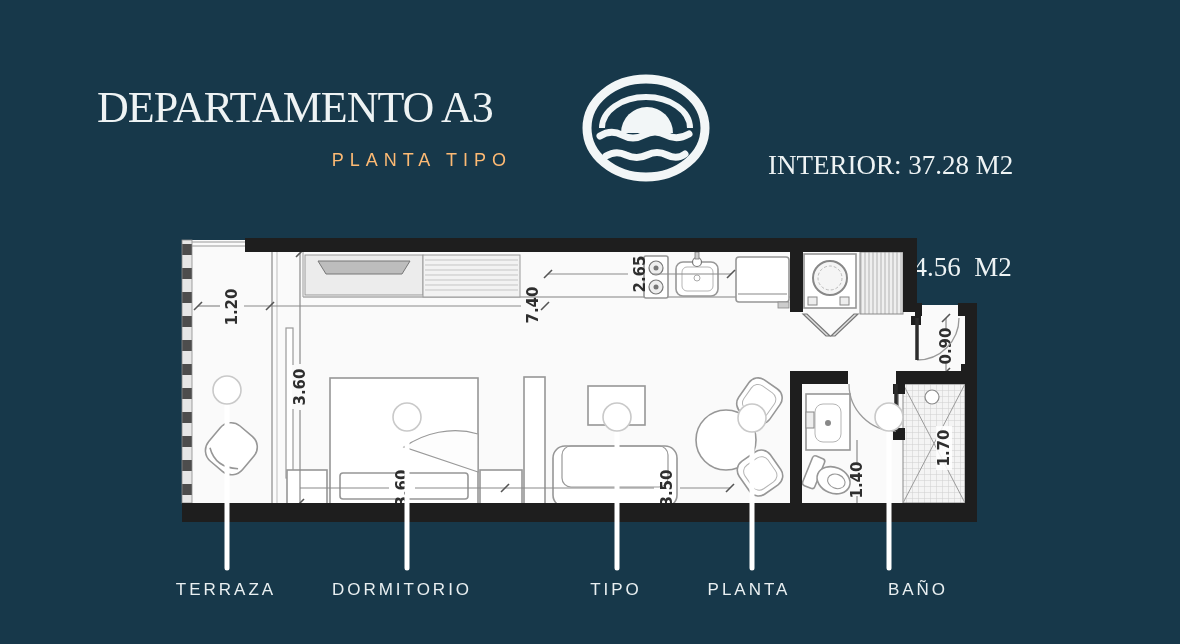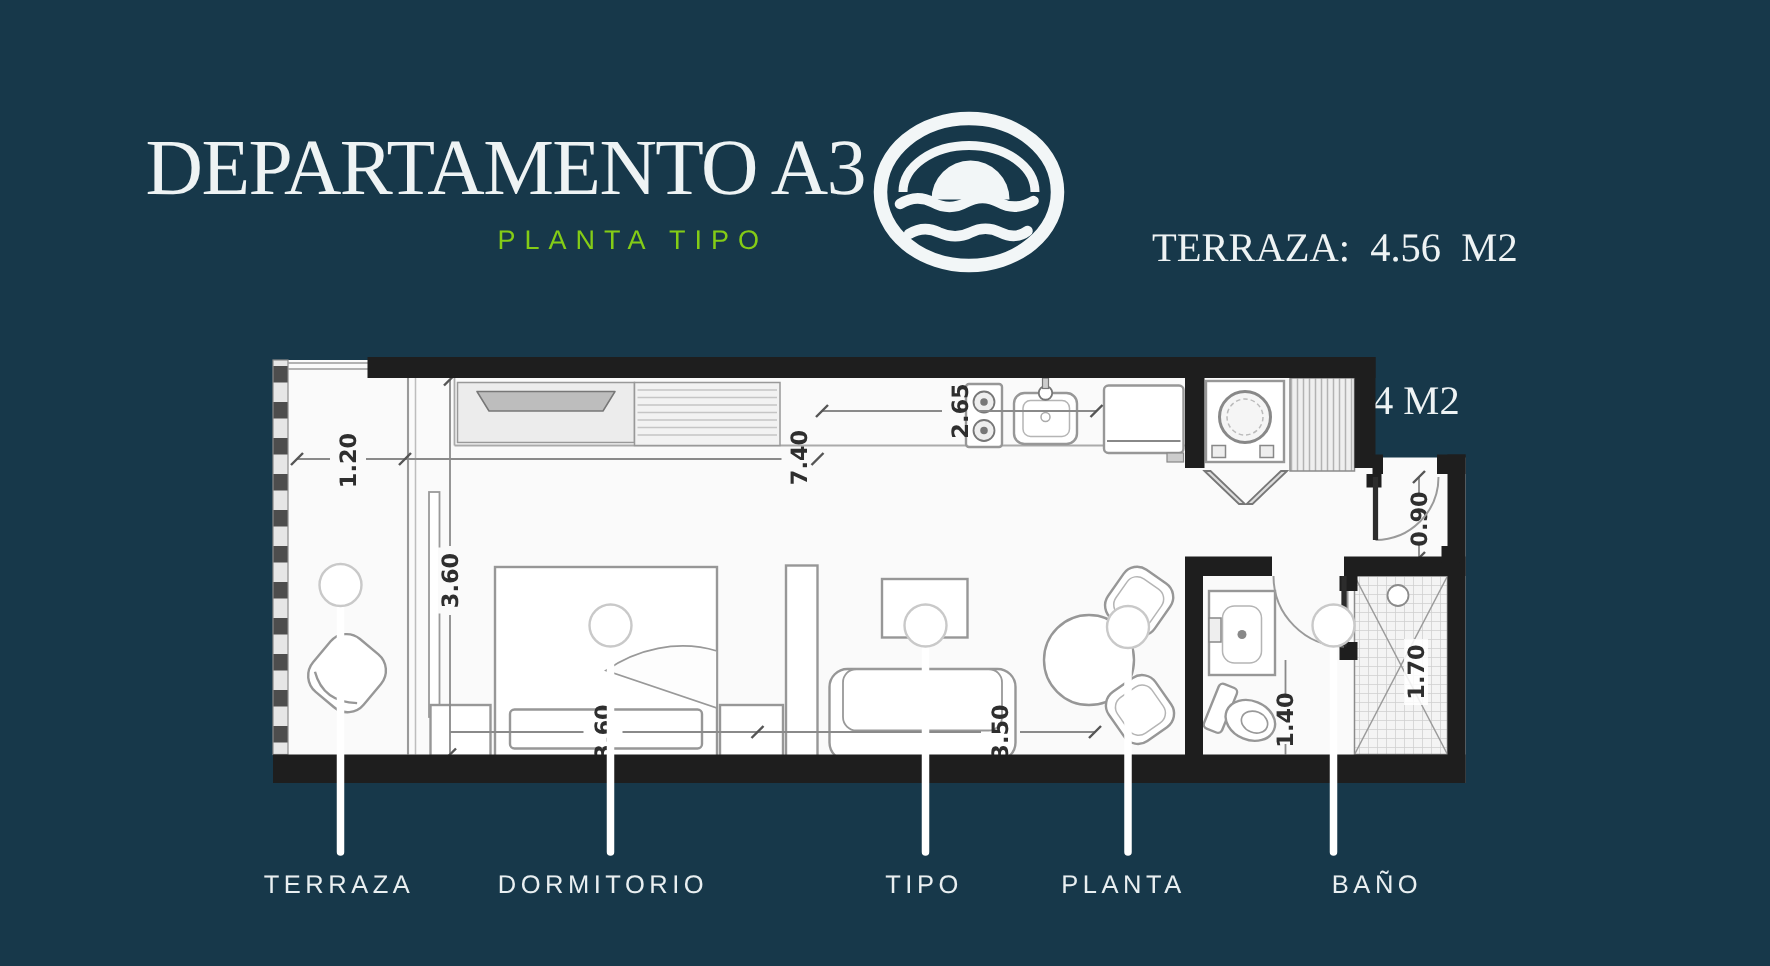--- a/index.html
+++ b/index.html
@@ -1,21 +1,21 @@
 <!DOCTYPE html>
 <html><head>
 <meta charset="utf-8">
 <style>
   html,body{margin:0;padding:0;background:#17384a;}
   #canvas{position:relative;width:1180px;height:644px;background:#17384a;overflow:hidden;
           font-family:"Liberation Sans","DejaVu Sans",sans-serif;}
   .title{position:absolute;left:97px;top:82px;font-family:"Liberation Serif","DejaVu Serif",serif;
-         font-size:53px;letter-spacing:-1px;color:#eef3f4;white-space:nowrap;}
+         font-size:44px;letter-spacing:-1px;color:#eef3f4;white-space:nowrap;}
   .subtitle{position:absolute;left:280px;top:150px;width:232px;text-align:right;
-            font-size:18px;letter-spacing:6px;color:#84cc16;white-space:nowrap;}
+            font-size:18px;letter-spacing:6px;color:#fdba74;white-space:nowrap;}
   .stats{position:absolute;left:768px;top:80px;font-family:"Liberation Serif","DejaVu Serif",serif;
          font-size:27px;line-height:34px;color:#eef3f4;white-space:pre;}
   .room-label{position:absolute;top:580px;transform:translateX(-50%);font-size:17px;
               letter-spacing:3px;color:#e9eff1;white-space:nowrap;text-align:center;}
   #plan-svg{position:absolute;left:0;top:0;}
   .dim{font:600 15px "DejaVu Sans",sans-serif;fill:#2e2e2e;}
   .furn{fill:#ffffff;stroke:#979797;stroke-width:1.6;}
   .furn-thin{fill:none;stroke:#b5b5b5;stroke-width:1;}
   .wall{fill:#1e1e1e;}
   .dimline{stroke:#8a8a8a;stroke-width:1.2;}
@@ -26,20 +26,21 @@
   .doorleaf{stroke:#2c2c2c;stroke-width:3.5;}
 </style>
 </head>
 <body>
 
 <div id="canvas">
 
   <div class="title">DEPARTAMENTO A3</div>
   <div class="subtitle">PLANTA TIPO</div>
   <div class="stats">
+    <div>INTERIOR: 37.28 M2</div>
     <div>TERRAZA:  4.56  M2</div>
     <div>TOTAL: 41.84 M2</div>
   </div>
 
   <svg style="position:absolute;left:578px;top:74px" width="140" height="110" viewBox="578 74 140 110">
     <ellipse cx="646" cy="128" rx="59" ry="49" fill="none" stroke="#f2f6f7" stroke-width="9"></ellipse>
     <path d="M602,128 A44,31 0 0 1 690,128" fill="none" stroke="#f2f6f7" stroke-width="6"></path>
     <path d="M621,133 A26,26 0 0 1 673,133 Z" fill="#f2f6f7"></path>
     <path d="M600,136 Q611,129 622,135 Q633,141 644,135 Q655,129 666,135 Q677,141 689,134" fill="none" stroke="#f2f6f7" stroke-width="7" stroke-linecap="round"></path>
     <path d="M606,156 Q616,150 626,155 Q637,160 647,155 Q657,150 667,155 Q677,160 685,154" fill="none" stroke="#f2f6f7" stroke-width="7" stroke-linecap="round"></path>

